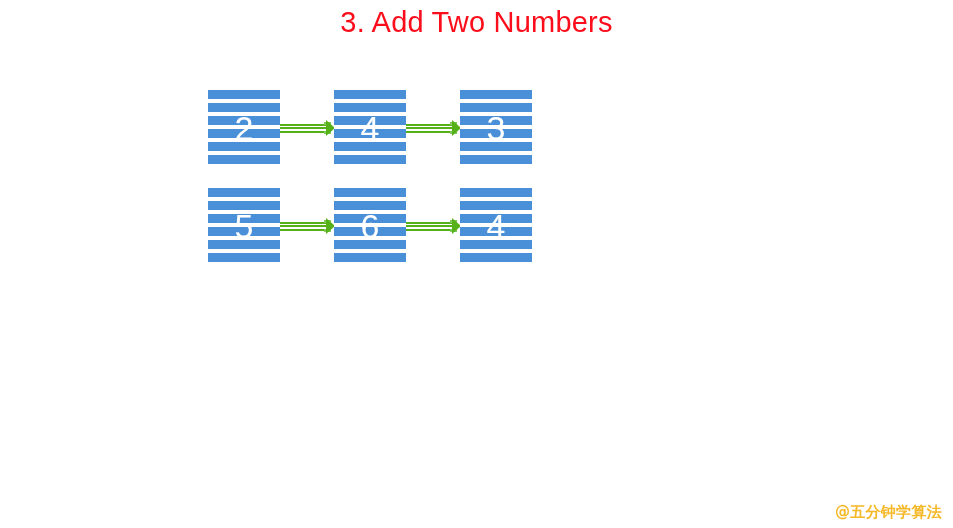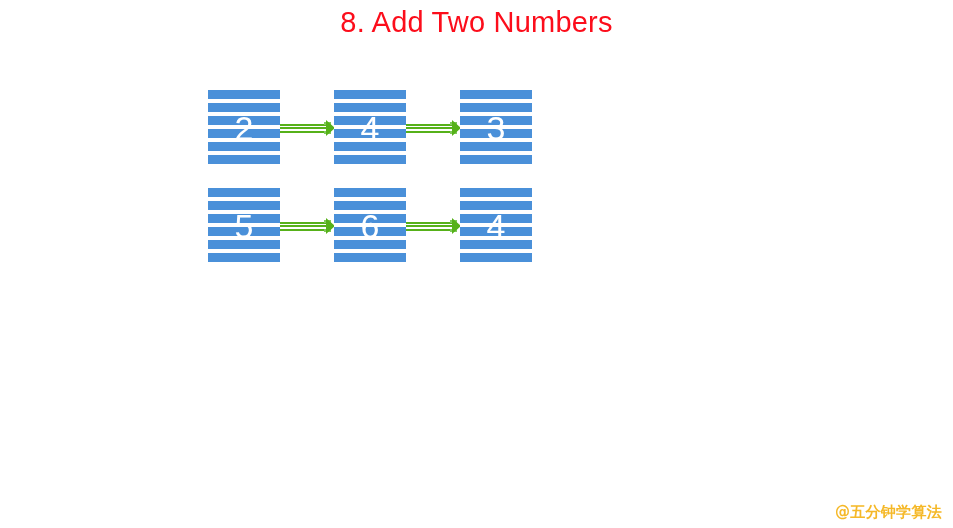--- a/index.html
+++ b/index.html
@@ -163,21 +163,21 @@
     color: #f5b827;
     white-space: nowrap;
     letter-spacing: 0.3px;
   }
 </style>
 </head>
 <body>
 
 <div id="slide">
 
-  <div id="slide-title">8. Add Two Numbers</div>
+  <div id="slide-title">3. Add Two Numbers</div>
 
   <div class="list-row" id="list-row-1">
 
     <div class="node node-1">
       <div class="node-body">
         <span class="node-value">2</span>
       </div>
       <div class="node-blinds"></div>
     </div>
 

